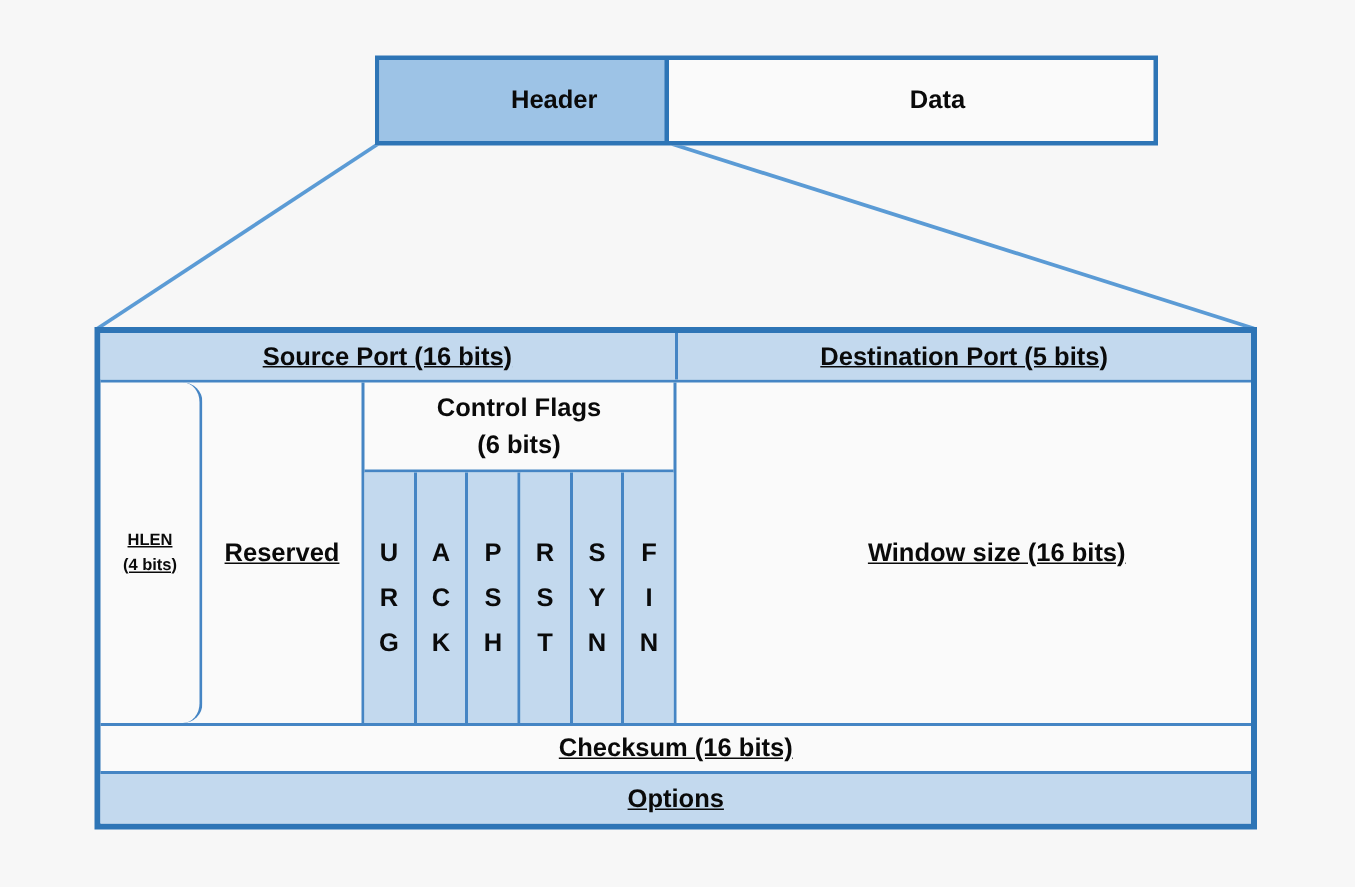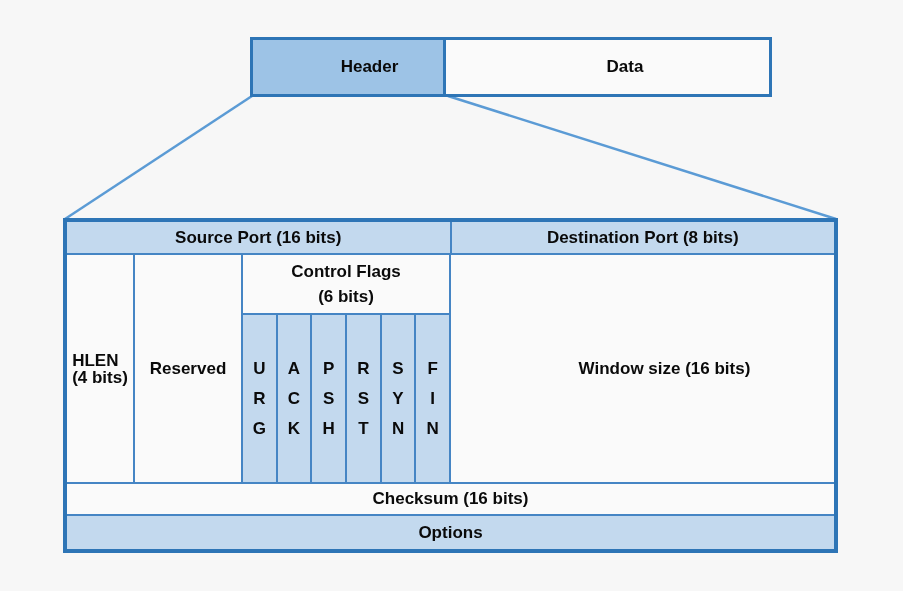--- a/index.html
+++ b/index.html
@@ -55,35 +55,36 @@
     width: 775px; height: 335px;
     border: 4px solid var(--outer-border);
     background: var(--white-fill);
     display: flex; flex-direction: column;
     font-size: 17px;
   }
   .trow { display: flex; width: 100%; border-bottom: 2px solid var(--inner-border); }
   .trow:last-child { border-bottom: none; }
   .tcell {
     display: flex; align-items: center; justify-content: center;
-    text-align: left;
+    text-align: center;
     border-right: 2px solid var(--inner-border);
+    text-decoration: underline;
   }
   .tcell:last-child { border-right: none; }
   .half { flex: 1 1 0; }
   .blue-fill { background: var(--light-blue-fill); }
 
   .row-ports    { height: 33px; }
   .row-seq      { height: 36px; }
   .row-ack      { height: 37px; }
   .row-mid      { flex: 1 1 auto; }
   .row-checksum { height: 32px; }
   .row-options  { height: 33px; }
 
-  .hlen-cell { width: 68px; font-size: 17px; line-height: 17px; white-space: pre-line; }
+  .hlen-cell { width: 68px; font-size: 11px; line-height: 17px; white-space: pre-line; border-radius: 13px; }
   .reserved-cell { width: 108px; }
   .flags-col { width: 208px; display: flex; flex-direction: column; border-right: 2px solid var(--inner-border); }
   .flags-head {
     height: 60px; border-bottom: 2px solid var(--inner-border);
     display: flex; align-items: center; justify-content: center;
     white-space: pre-line; line-height: 25px; text-align: center;
   }
   .flags-cells { flex: 1 1 auto; display: flex; }
   .flag-cell {
     flex: 1 1 0;
@@ -112,21 +113,21 @@
     </div>
     <div class="segment-data-cell">
       <span>Data</span>
     </div>
   </div>
 
   <div class="tcp-table">
 
     <div class="trow row-ports">
       <div class="tcell half blue-fill">Source Port (16 bits)</div>
-      <div class="tcell half blue-fill">Destination Port (8 bits)</div>
+      <div class="tcell half blue-fill">Destination Port (5 bits)</div>
     </div>
 
 
 
     <div class="trow row-mid">
       <div class="tcell hlen-cell">HLEN
 (4 bits)</div>
       <div class="tcell reserved-cell">Reserved</div>
       <div class="flags-col">
         <div class="flags-head">Control Flags

